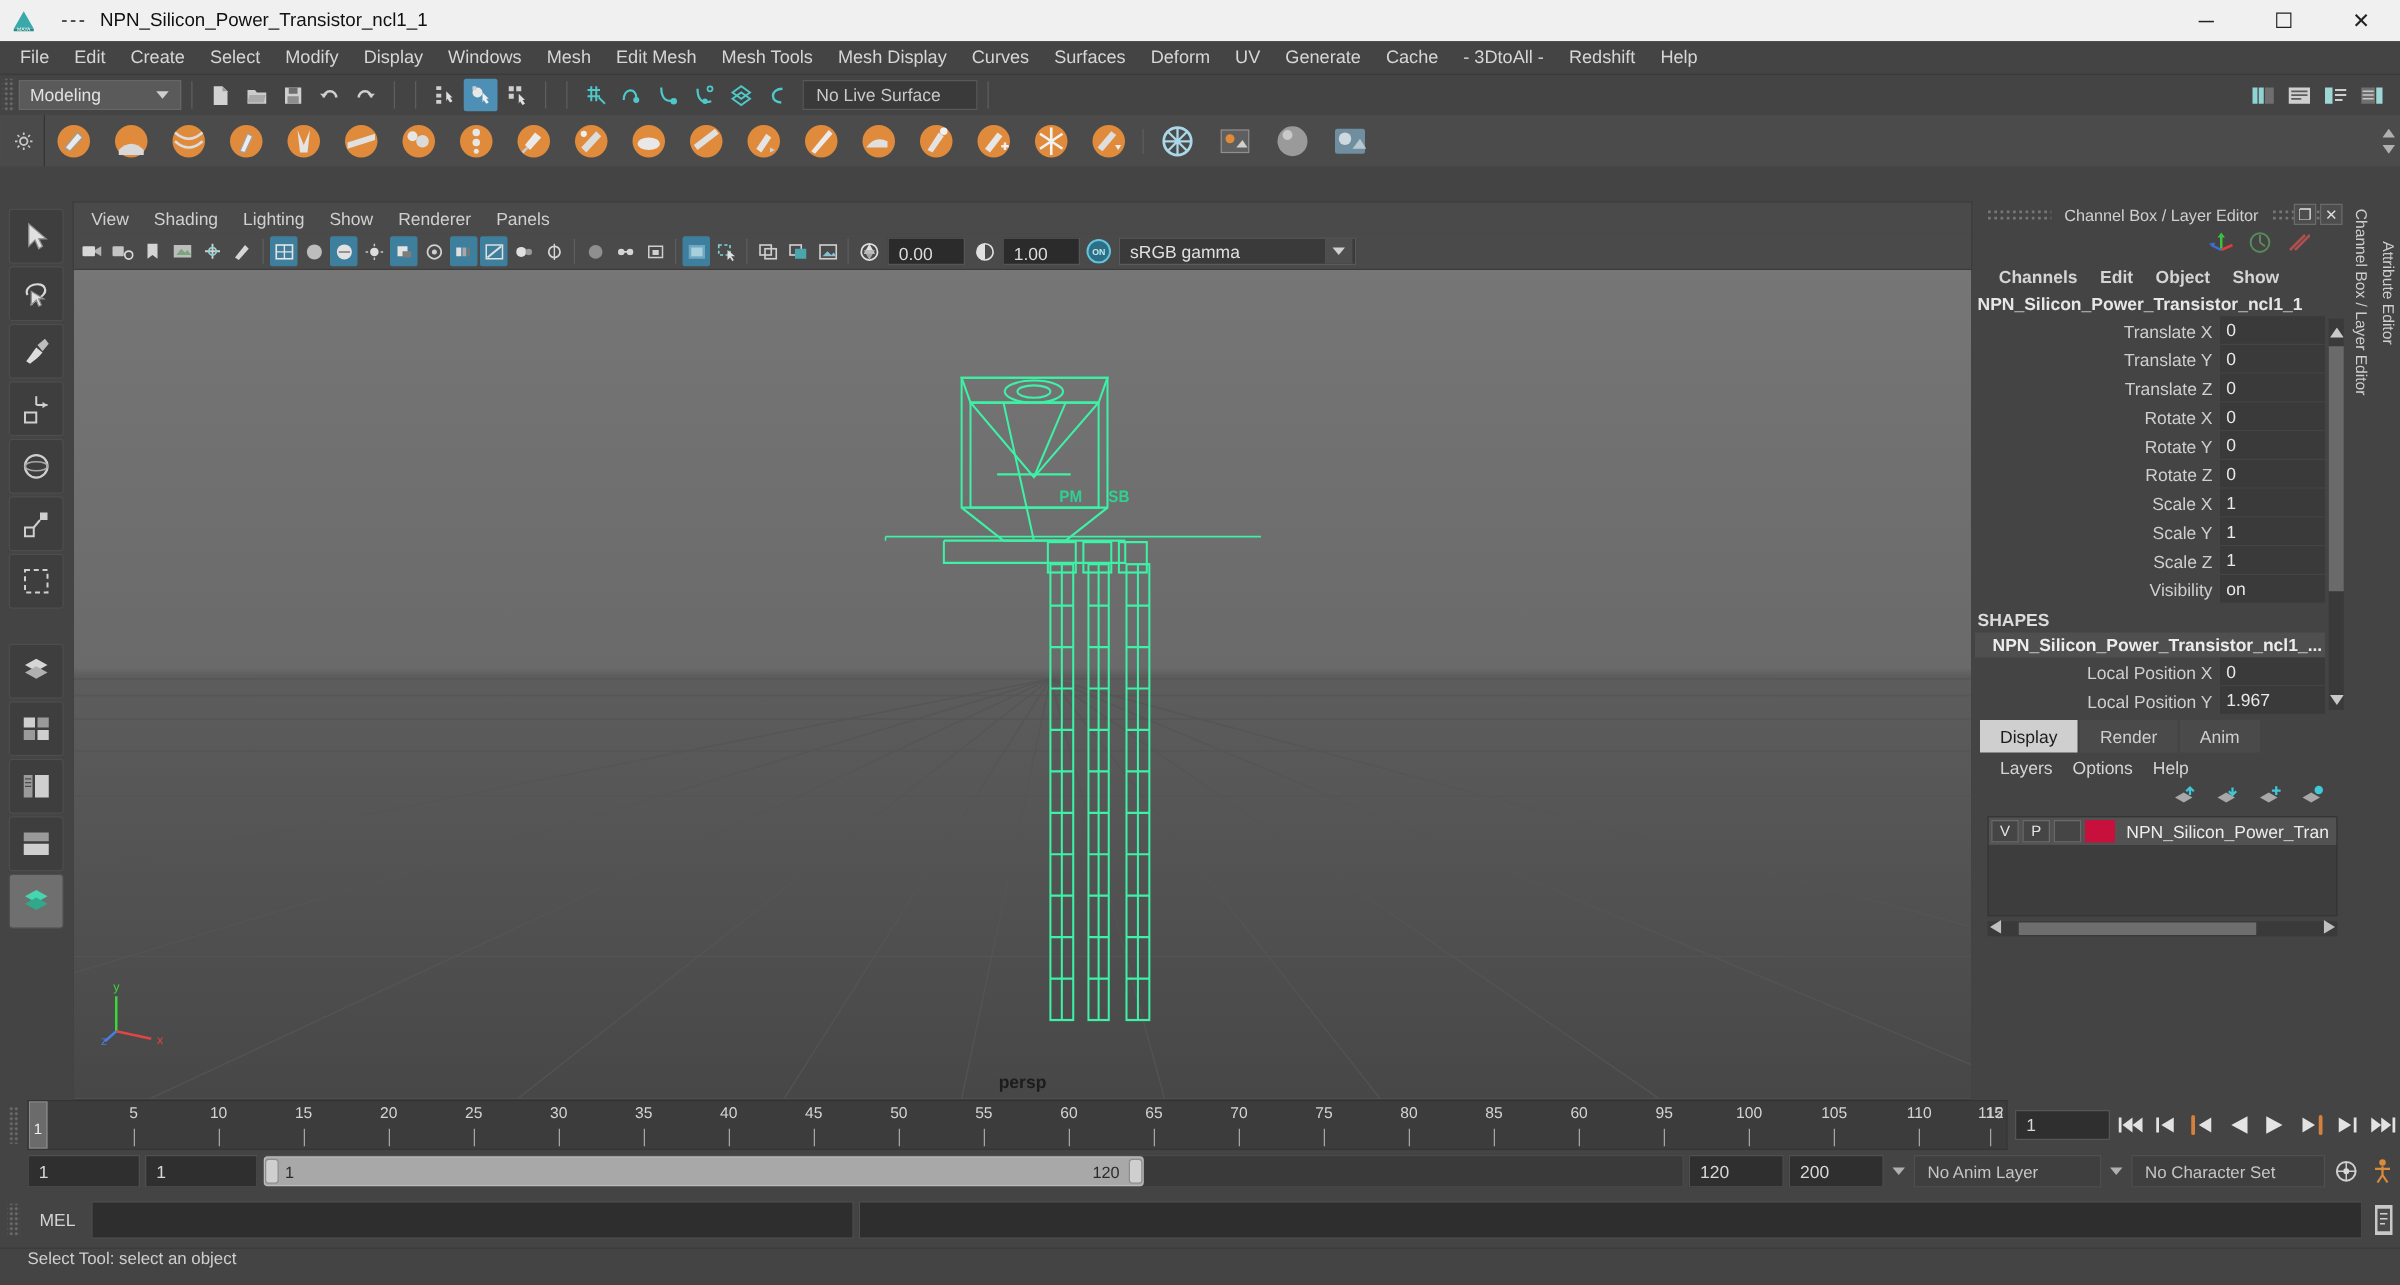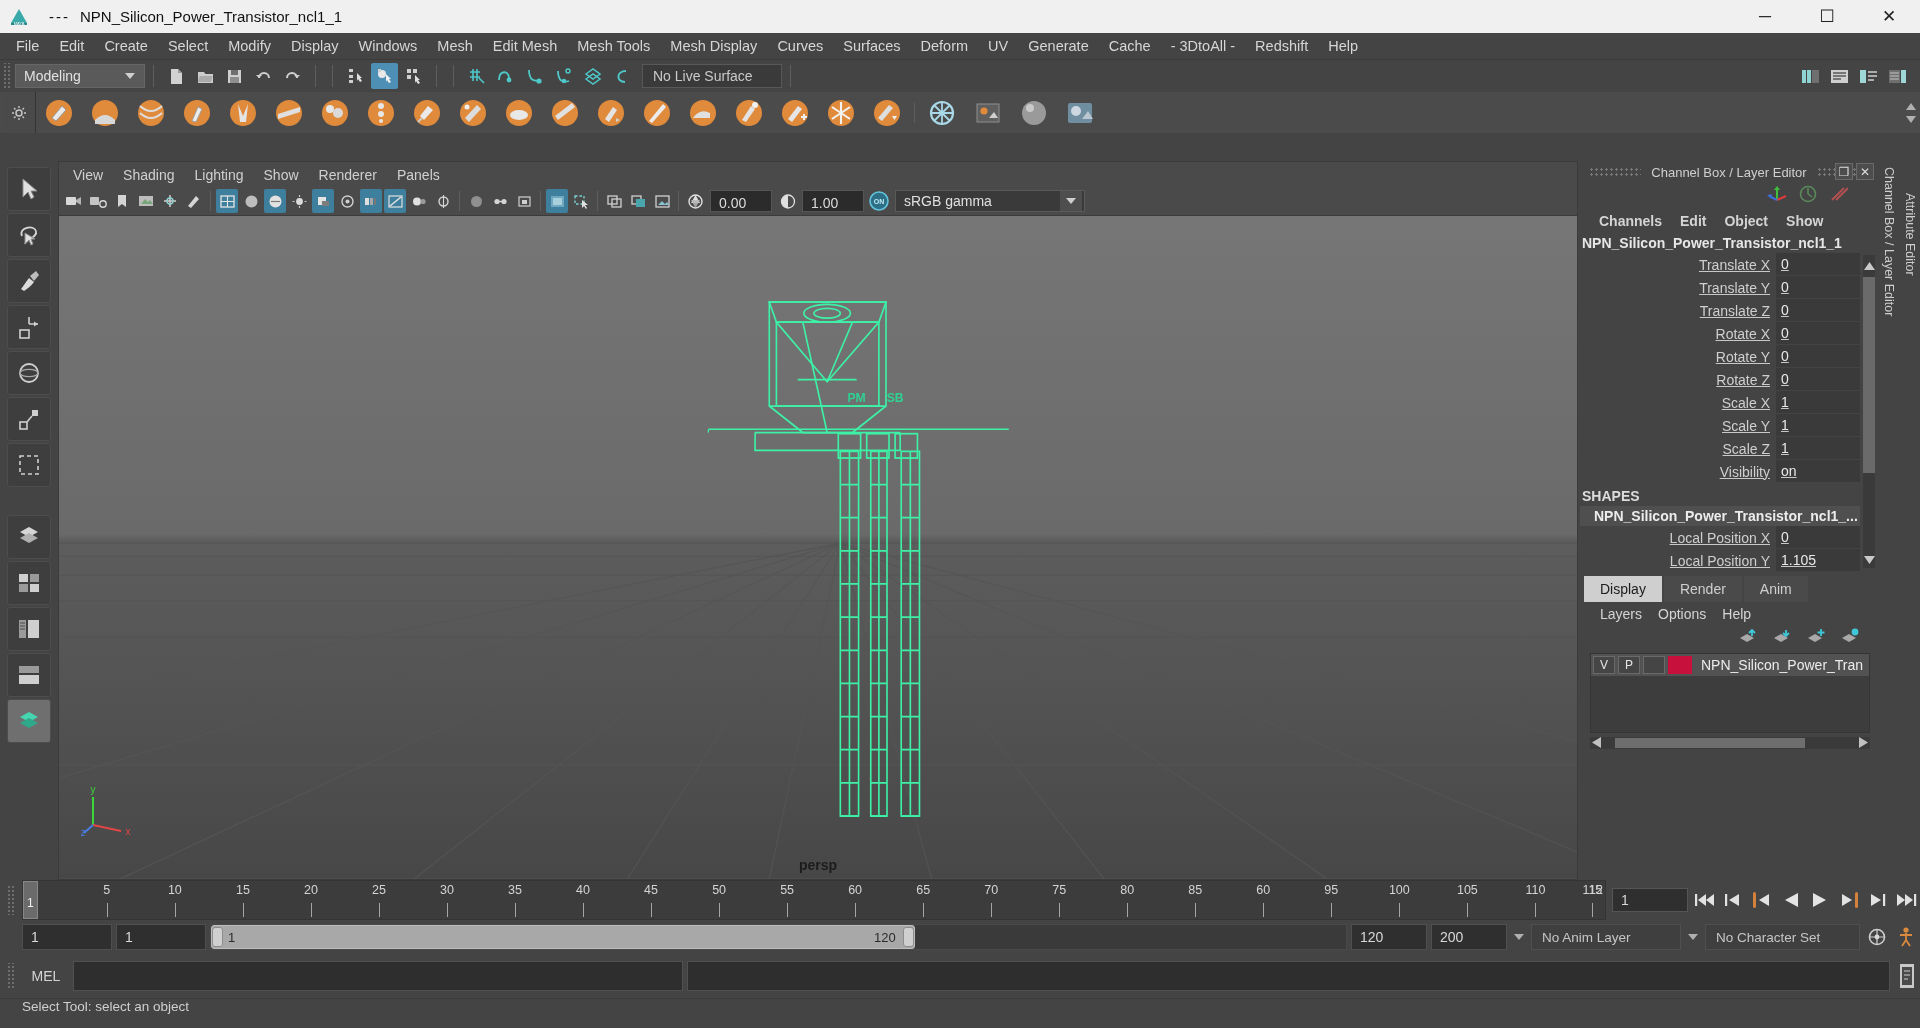--- a/index.html
+++ b/index.html
@@ -162,21 +162,21 @@
   .cb-win-btns { position:absolute; right: 4px; top: 2px; display: flex; gap: 3px; }
   .cb-win-btn { width: 18px; height: 17px; border: 1px solid #6a6a6a; background:#4d4d4d;
                 display:flex;align-items:center;justify-content:center; font-size: 12px; color:#ddd; }
   .cb-iconrow { height: 26px; display: flex; align-items: center; justify-content: flex-end;
                 padding-right: 30px; gap: 10px; }
   .cb-menubar { height: 24px; display: flex; align-items: center; font-size: 14px;
                 color: #d4d4d4; padding-left: 10px; }
   .cb-menubar span { padding: 2px 9px; font-weight: bold; }
   .cb-body { background: #444; position: relative; padding-left: 0; }
   .cb-objname { font-size: 14px; color: #e6e6e6; font-weight: bold; padding: 2px 0 2px 2px; }
-  .cb-rows { display: flex; flex-direction: column; text-decoration: underline; }
+  .cb-rows { display: flex; flex-direction: column; }
   .cb-row { display: flex; height: 23px; align-items: stretch; }
   .cb-attr { flex: 1 1 auto; text-align: right; padding-right: 6px; font-size: 14px;
              color: #cfcfcf; display: flex; align-items: center; justify-content: flex-end; }
   .cb-val { width: 84px; flex: 0 0 84px; background: #3a3a3a; font-size: 14px; color: #e8e8e8;
             display: flex; align-items: center; padding-left: 5px; border-bottom: 1px solid #444; }
   .cb-section { font-size: 14px; font-weight: bold; color: #dcdcdc; padding: 5px 0 2px 2px; }
   .cb-shape-name { font-size: 14px; font-weight: bold; color: #ececec; background: #4f4f4f;
                    padding: 2px 0 2px 14px; }
   .cb-scrollbar { position: absolute; right: 3px; top: 22px; width: 12px; bottom: 4px;
                   background: #3a3a3a; }
@@ -1108,21 +1108,21 @@
         <div class="cb-section">SHAPES</div>
         <div class="cb-shape-name">NPN_Silicon_Power_Transistor_ncl1_...</div>
 
         <div class="cb-rows">
           <div class="cb-row">
             <div class="cb-attr">Local Position X</div>
             <div class="cb-val">0</div>
             </div>
           <div class="cb-row">
             <div class="cb-attr">Local Position Y</div>
-            <div class="cb-val">1.105</div>
+            <div class="cb-val">1.967</div>
             </div>
         </div>
 
         <div class="cb-scrollbar">
           <div class="cb-arrow-up">
             <svg width="11" height="9" viewBox="0 0 11 9">
                 <path d="M5.5 0 L11 8 L0 8Z" fill="#c9c9c9"></path>
               </svg>
             </div>
           <div class="cb-scroll-thumb"></div>

